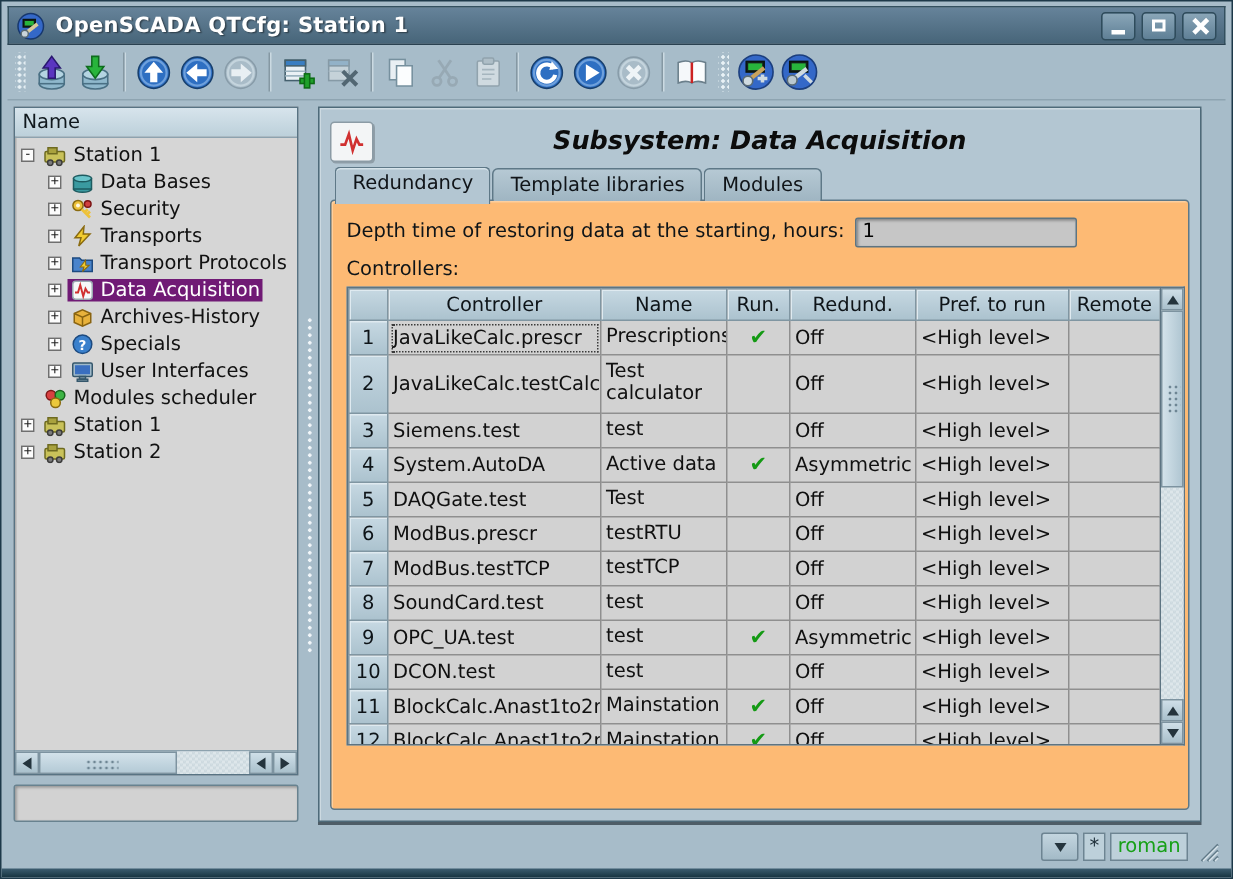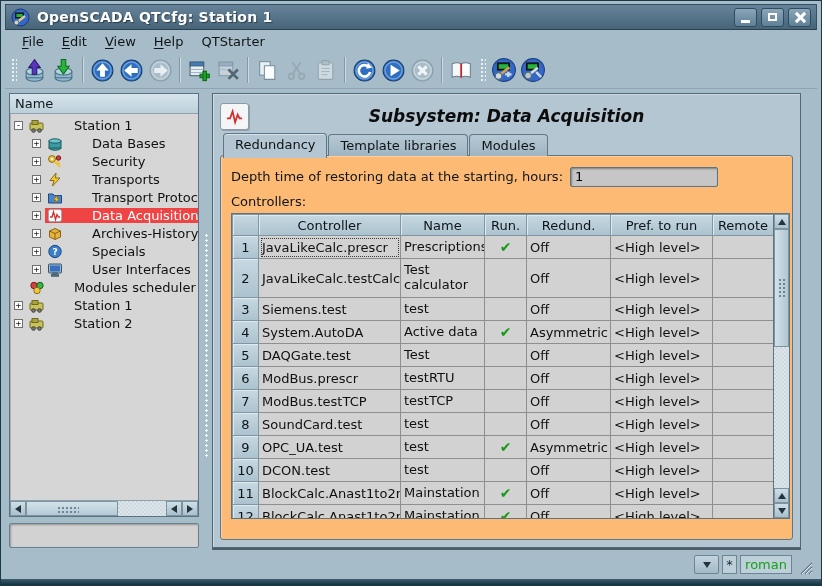--- a/index.html
+++ b/index.html
@@ -46,22 +46,22 @@
   .left{width:190px;display:flex;flex-direction:column;flex:0 0 auto;min-height:0;}
   .treebox{flex:1 1 auto;border:1px solid #587383;background:#d6d6d6;
     box-shadow:inset 1px 1px 0 rgba(0,0,0,.18);display:flex;flex-direction:column;min-height:0;}
   .tree-header{height:20px;flex:0 0 auto;background:linear-gradient(#d7e4ec,#bcd0da);
     border-bottom:1px solid #8da2ae;font-size:13px;padding:2px 5px;color:#10181d;}
   .tree-rows{flex:1 1 auto;overflow:hidden;padding-top:2px;position:relative;}
   .titem{height:18px;display:flex;align-items:center;font-size:13px;color:#111;white-space:nowrap;}
   .ind0{padding-left:4px;} .ind1{padding-left:22px;} .ind1n{padding-left:17px;}
   .exp{width:9px;height:9px;flex:0 0 auto;border:1px solid #6f6f6f;background:#fcfcfc;
     font-size:9px;line-height:7px;text-align:center;color:#222;margin-right:4px;font-family:"DejaVu Sans Mono",monospace;}
-  .selwrap{display:flex;align-items:center;padding:0 2px;gap:25px;}
-  .titem.sel .selwrap{background:#ef4444;color:#fff;}
+  .selwrap{display:flex;align-items:center;padding:0 2px;}
+  .titem.sel .selwrap{background:#701a75;color:#fff;}
   .ticon{width:16px;height:15px;margin-right:4px;flex:0 0 auto;}
   
   .hscroll{height:16px;flex:0 0 auto;border-top:1px solid #8da2ae;background:#cfdde4;display:flex;}
   .sb-btn{background:linear-gradient(#cfdfe8,#a9c0cc);border:1px solid #7d93a0;
     display:flex;align-items:center;justify-content:center;flex:0 0 auto;}
   .hscroll .sb-btn{width:16px;height:100%;}
   .h-thumb{width:92px;height:100%;border:1px solid #7d93a0;background:linear-gradient(#d3e2ea,#b4cad6);
     background-image:radial-gradient(#6e8694 .8px,rgba(0,0,0,0) 1px);background-size:4px 4px;background-position:center;
     background-repeat:repeat;flex:0 0 auto;}
   .h-thumb{background:
@@ -163,27 +163,20 @@
         <div class="glyph-min"></div>
       </div>
     <div class="win-btn">
         <div class="glyph-max"></div>
       </div>
     <div class="win-btn">
         <div class="glyph-close"></div>
       </div>
   </div>
 
-  <div class="menubar">
-    <span class="menu-item"><u>F</u><span>ile</span></span>
-    <span class="menu-item"><u>E</u><span>dit</span></span>
-    <span class="menu-item"><u>V</u><span>iew</span></span>
-    <span class="menu-item"><u>H</u><span>elp</span></span>
-    <span class="menu-item"><u></u><span>QTStarter</span></span>
-  </div>
 
   <div class="toolbar">
     <div class="tb-handle"></div>
 
     <div class="tb-btn">
       <svg width="25" height="25" viewBox="0 0 24 24">
         <ellipse cx="12" cy="19" rx="8" ry="3.4" fill="#8fb8cc" stroke="#4a7084"></ellipse>
         <rect x="4" y="13" width="16" height="6" fill="#8fb8cc" stroke="#4a7084"></rect>
         <ellipse cx="12" cy="13" rx="8" ry="3.4" fill="#b4d4e2" stroke="#4a7084"></ellipse>
         <path d="M12 1.5 L17.5 9 L14.2 9 L14.2 15.5 L9.8 15.5 L9.8 9 L6.5 9 Z" fill="#5a35c0" stroke="#2a1870"></path>

